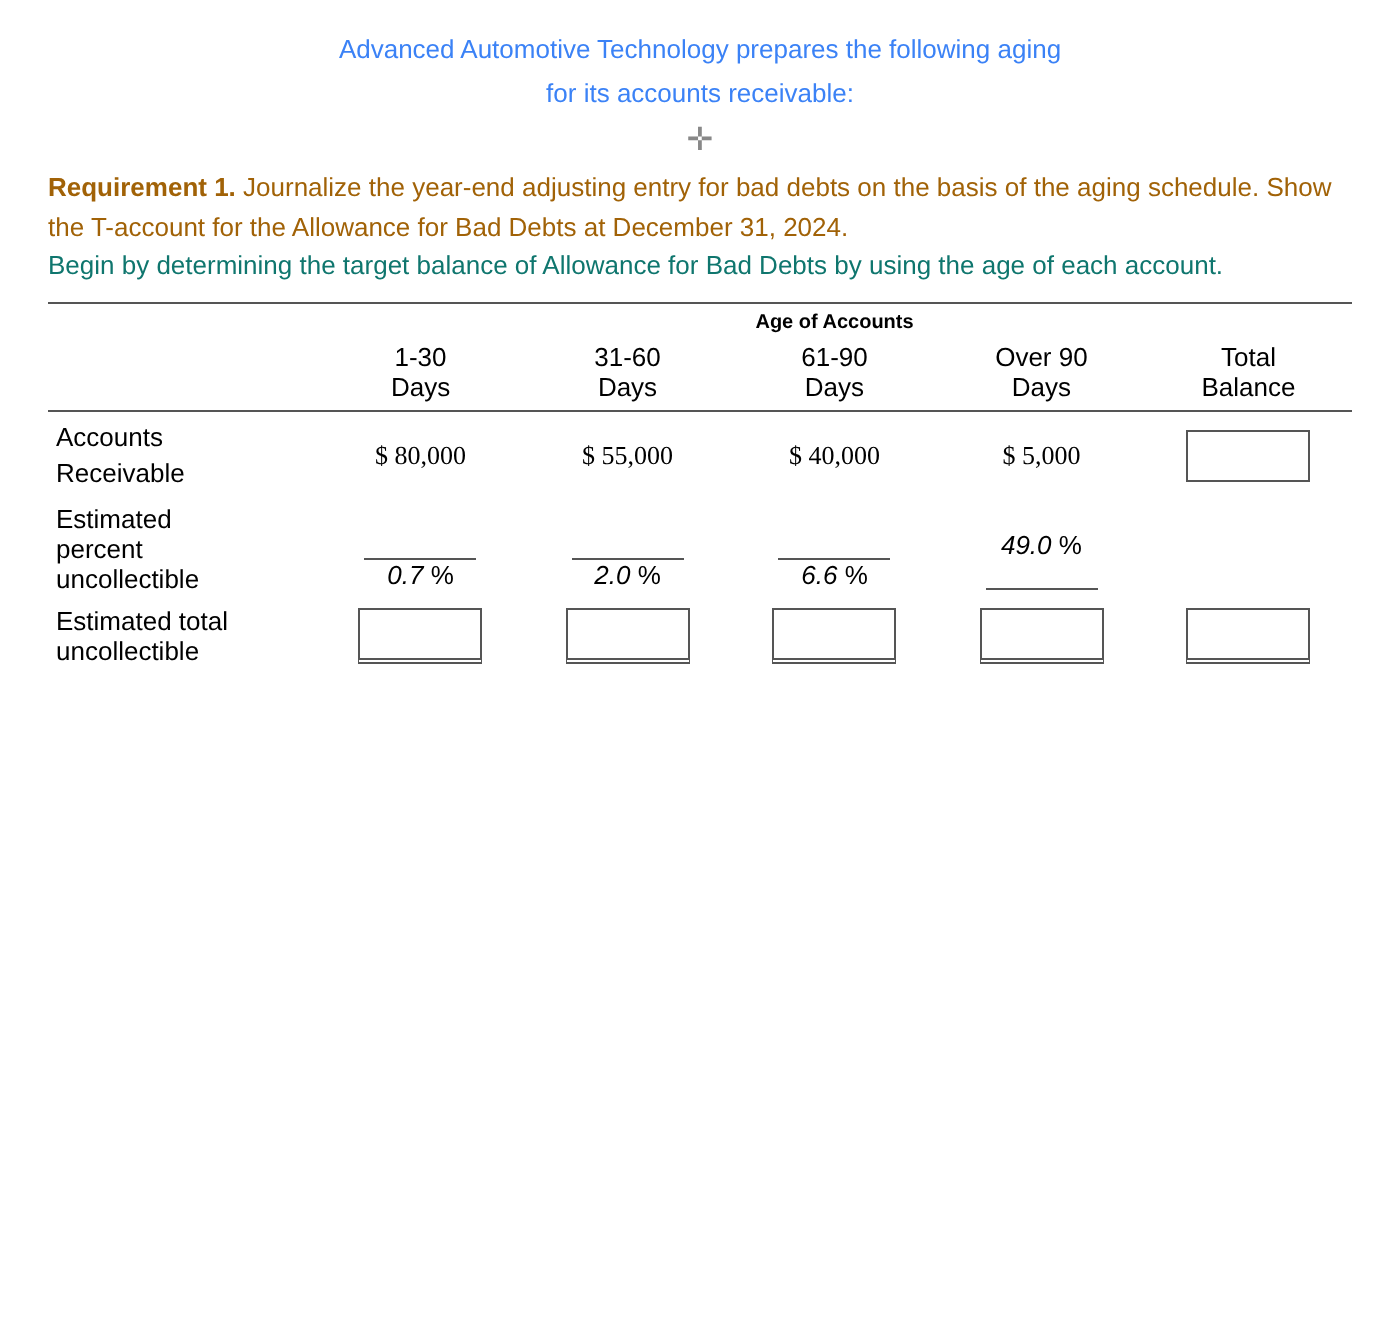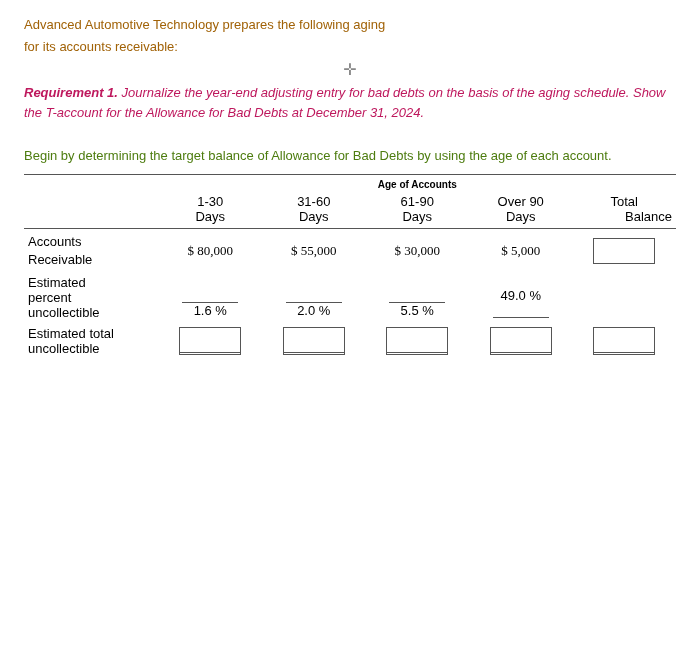--- a/index.html
+++ b/index.html
@@ -13,40 +13,39 @@
     }
     .page {
       background: #fff;
       width: 700px;
       min-height: 669px;
       padding: 16px 24px 24px 24px;
       position: relative;
     }
     .top-text {
       font-size: 13px;
-      color: #a16207;
+      color: #3b82f6;
       line-height: 1.4;
       margin-bottom: 4px;
+      text-align: center;
     }
     .requirement-text {
       font-size: 13px;
-      color: #be185d;
+      color: #a16207;
       line-height: 1.5;
       margin-bottom: 0;
-      font-style: italic;
     }
     .requirement-text strong {
       font-weight: bold;
     }
     .begin-text {
       font-size: 13px;
-      color: #4d7c0f;
+      color: #0f766e;
       line-height: 1.5;
       margin-bottom: 8px;
-      margin-top: 24px;
     }
     .divider-line {
       border: none;
       border-top: 1.5px solid #555;
       margin-bottom: 0;
     }
     .table-wrapper {
       width: 100%;
       border-collapse: collapse;
     }
@@ -101,20 +100,21 @@
       margin-left: 22px;
     }
     .pct-underline {
       display: inline-block;
       width: 56px;
       border-bottom: 1.5px solid #555;
       vertical-align: bottom;
       margin: 0 2px;
     }
     .pct-value {
+      font-style: italic;
     }
     
     .est-total-row td {
       padding: 4px 4px 2px 4px;
       font-size: 13px;
       vertical-align: middle;
     }
     .input-double {
       display: inline-block;
       width: 62px;
@@ -183,56 +183,56 @@
         <td>Over 90</td>
         <td>Total</td>
       </tr>
 
       <tr class="header-row-2">
         <td class="col-label" style="border-bottom:1.5px solid #555;"></td>
         <td style="text-align:center; border-bottom:1.5px solid #555;">Days</td>
         <td style="text-align:center; border-bottom:1.5px solid #555;">Days</td>
         <td style="text-align:center; border-bottom:1.5px solid #555;">Days</td>
         <td style="text-align:center; border-bottom:1.5px solid #555;">Days</td>
-        <td style="text-align:right; border-bottom:1.5px solid #555;">Balance</td>
+        <td style="text-align:center; border-bottom:1.5px solid #555;">Balance</td>
       </tr>
     </thead>
     <tbody>
 
       <tr class="data-row">
         <td class="col-label">
           <span>Accounts</span><br>
           <span>Receivable</span>
         </td>
         <td class="col-data">$ 80,000</td>
         <td class="col-data">$ 55,000</td>
-        <td class="col-data">$ 30,000</td>
+        <td class="col-data">$ 40,000</td>
         <td class="col-data">$ 5,000</td>
         <td class="col-data">
           <span class="input-box"></span>
         </td>
       </tr>
 
       <tr class="pct-row">
         <td class="col-label">
           <span>Estimated</span><br>
           <span>percent</span><br>
           <span>uncollectible</span>
         </td>
         <td class="col-data" style="vertical-align:bottom; padding-bottom:4px;">
           <span class="pct-underline"></span>
-          <span class="pct-value">1.6</span>&nbsp;<span>%</span>
+          <span class="pct-value">0.7</span>&nbsp;<span>%</span>
         </td>
         <td class="col-data" style="vertical-align:bottom; padding-bottom:4px;">
           <span class="pct-underline"></span>
           <span class="pct-value">2.0</span>&nbsp;<span>%</span>
         </td>
         <td class="col-data" style="vertical-align:bottom; padding-bottom:4px;">
           <span class="pct-underline"></span>
-          <span class="pct-value">5.5</span>&nbsp;<span>%</span>
+          <span class="pct-value">6.6</span>&nbsp;<span>%</span>
         </td>
         <td class="col-data" style="vertical-align:bottom; padding-bottom:4px;">
           <span class="pct-value">49.0</span>&nbsp;<span>%</span>
           <span class="pct-underline"></span>
         </td>
         <td class="col-data"></td>
       </tr>
 
       <tr class="est-total-row">
         <td class="col-label">

